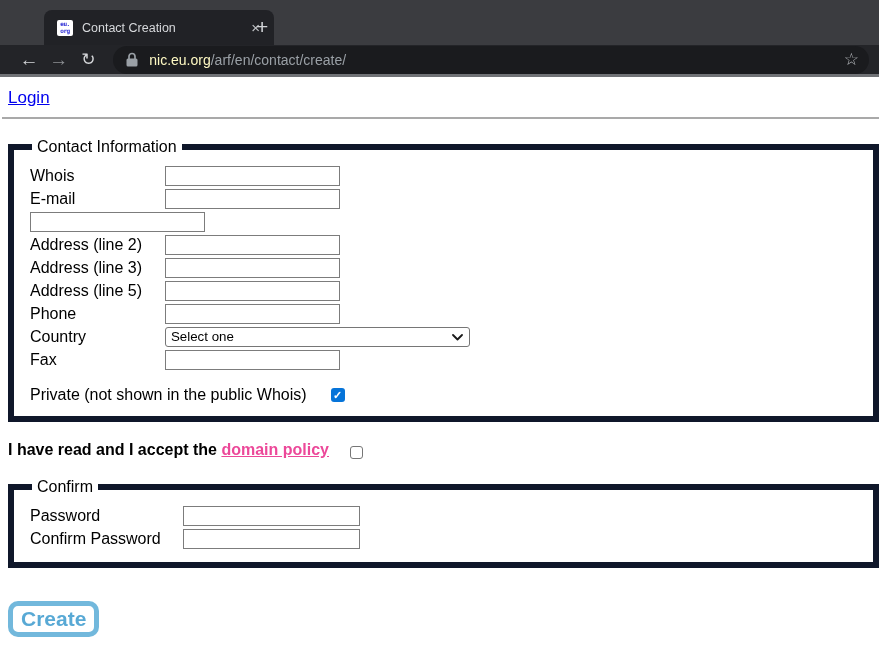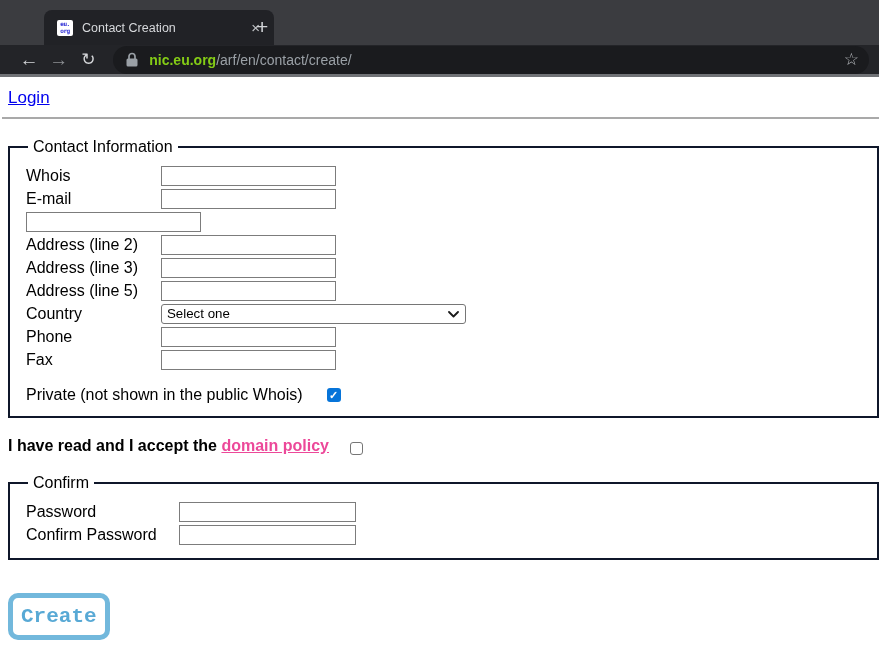--- a/index.html
+++ b/index.html
@@ -38,28 +38,28 @@
   .nav-icon { font-size:19px; line-height:19px; width:30px; text-align:center; }
   .back { color:#d5d7da; }
   .forward { color:#8d9094; }
   .reload { color:#d5d7da; font-size:17px; }
   .urlbar {
     margin-left:10px; height:28px; width:762px; background:#1a1b1e; border-radius:14px;
     display:flex; align-items:center; padding:0 10px 0 13px;
   }
   .lock { flex:0 0 12px; margin-right:11px; display:flex; }
   .url { font-size:14px; white-space:nowrap; overflow:hidden; flex:1; }
-  .url .domain { color:#84cc16;font-weight:bold; }
+  .url .domain { color:#fef9c3; }
   .url .path { color:#9aa0a6; }
   .star { color:#b6b9bd; font-size:17px; margin-left:8px; }
   
   .page { background:#fff; height:577px; padding:10px 8px 0 8px; color:#000; }
   a.login { color:#0000EE; font-size:17px; text-decoration:underline; display:inline-block; margin-top:1px; }
   hr.rule { border:none; height:2px; background:#a9a9a9; margin:9px -8px 0 -6px; }
-  fieldset { border:2px solid #0f172a; margin:19px -8px 0 0; padding:8px 12px 12px 16px; }
+  fieldset { border:6px solid #0f172a; margin:19px -8px 0 0; padding:8px 12px 12px 16px; }
   legend { font-size:16px; padding:0 5px; margin-left:2px; }
   .row { display:flex; align-items:center; height:23px; }
   .row label { width:135px; font-size:16px; }
   .sec .row label { width:153px; }
   input.tbox {
     width:175px; height:20px; border:1px solid #7c7c7c; background:#fff;
     font-size:13px; padding:0 3px; border-radius:0;
   }
   .sec input.tbox { width:177px; }
   .selectbox {
@@ -72,22 +72,22 @@
     width:14px; height:14px; border-radius:3px; display:inline-flex;
     align-items:center; justify-content:center; flex:0 0 14px;
   }
   .cb.checked { background:#0674d9; color:#fff; font-size:11px; font-weight:bold; margin-left:24px; }
   .cb.unchecked { background:#fff; border:1px solid #767676; width:13px; height:13px; flex-basis:13px; margin-left:21px; }
   .policy { margin-top:19px; font-size:16px; font-weight:bold; display:flex; align-items:flex-end; }
   .policy a { color:#ec4899; text-decoration:underline; font-weight:bold; }
   .create-btn {
     margin-top:33px; display:inline-block; background:#fff;
     color:#58a9d5; border:5px solid #72b8dc; border-radius:10px;
-    font-family:Liberation Mono, monospace; font-size:21px; font-weight:bold;
-    padding:7px 8px; cursor:pointer;
+    font-family:Liberation Sans, sans-serif; font-size:21px; font-weight:bold;
+    padding:1px 8px; cursor:pointer;
   }
 </style>
 </head>
 <body>
 
 <div class="browser">
 
   <div class="tabstrip">
     <div class="tab">
       <div class="favicon">
@@ -141,35 +141,35 @@
       <div class="row">
         <label>Address (line 3)</label>
         <input class="tbox" type="text" style="">
       </div>
       <div class="row">
         <label>Address (line 5)</label>
         <input class="tbox" type="text" style="">
       </div>
 
       <div class="row">
+        <label>Phone</label>
+        <input class="tbox" type="text" style="">
+      </div>
+
+      <div class="row">
         <label>Country</label>
         <div class="selectbox">
           <span>Select one</span>
           <span>
             <svg width="11" height="7" viewBox="0 0 11 7">
                 <path d="M1 1 L5.5 5.5 L10 1" fill="none" stroke="#1a1a1a" stroke-width="1.8" stroke-linecap="round" stroke-linejoin="round"></path>
               </svg>
           </span>
         </div>
       </div>
-
-      <div class="row">
-        <label>Phone</label>
-        <input class="tbox" type="text" style="">
-      </div>
       <div class="row">
         <label>Fax</label>
         <input class="tbox" type="text" style="">
       </div>
 
       <div class="private-row">
         <span>Private (not shown in the public Whois)</span>
         <span class="cb checked">
             <span>✓</span>
           </span>

